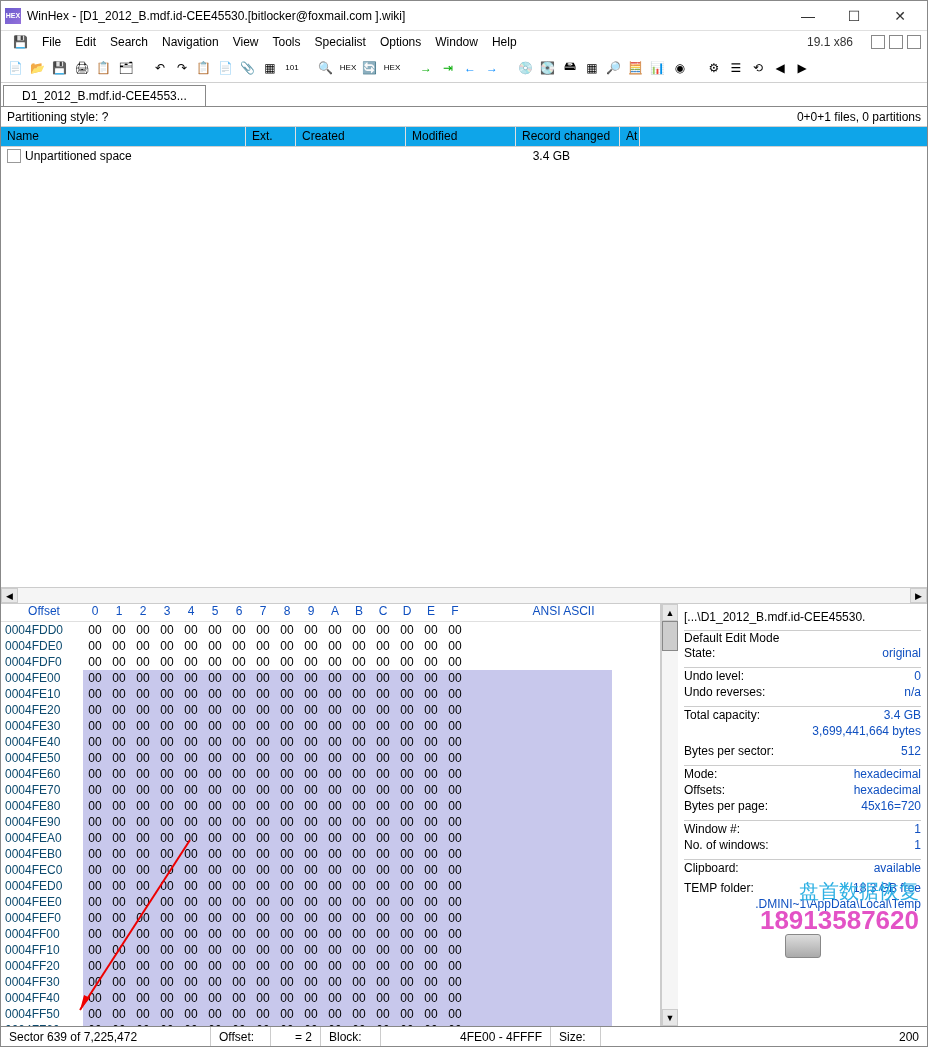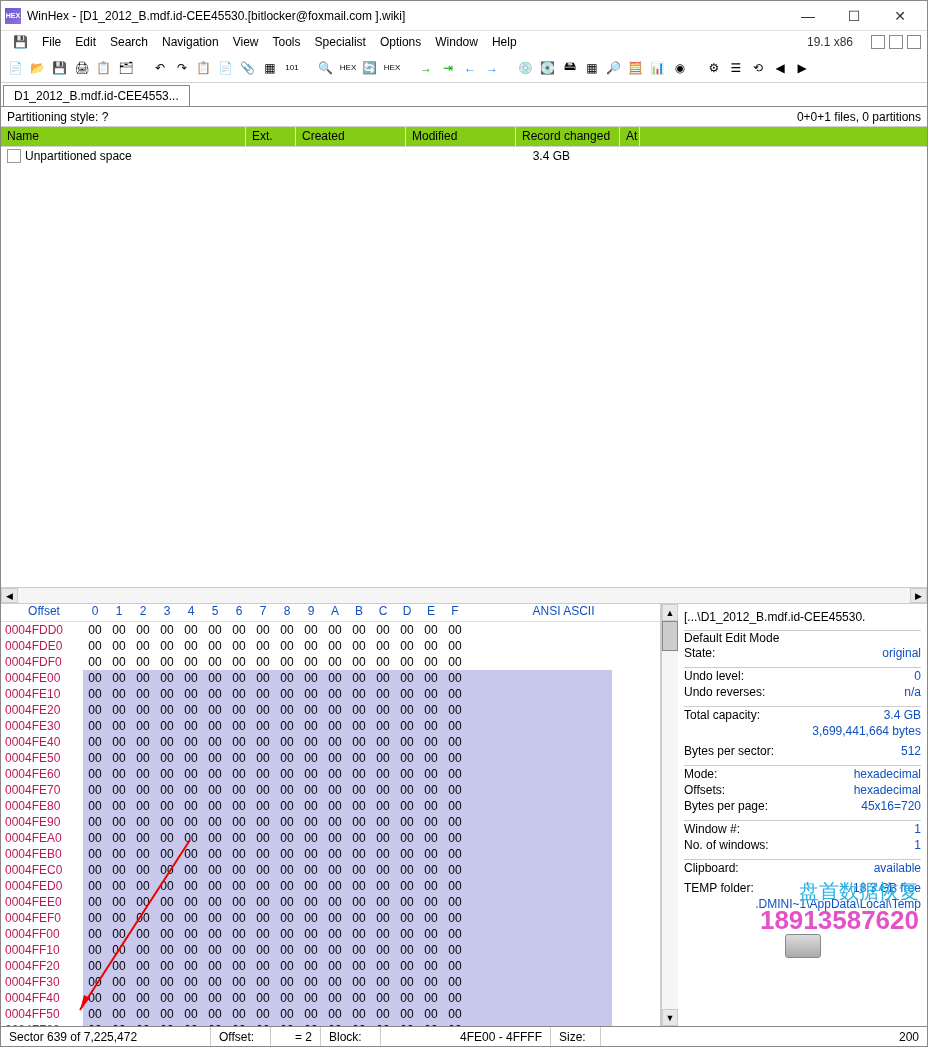--- a/index.html
+++ b/index.html
@@ -9,40 +9,40 @@
 .titlebar .title{flex:1;color:#000}
 .winbtn{width:46px;height:30px;display:flex;align-items:center;justify-content:center;font-size:14px;color:#333}
 .menubar{height:22px;display:flex;align-items:center;padding:0 6px;gap:2px;background:#fff}
 .menubar span{padding:2px 6px}
 .ver{margin-left:auto;margin-right:8px;color:#333}
 .sm{width:14px;height:14px;border:1px solid #888;margin-left:2px;display:inline-block}
 .toolbar{height:30px;display:flex;align-items:center;padding:0 6px;gap:4px;background:#fff;border-bottom:1px solid #d0d0d0}
 .tb{width:18px;height:18px;display:inline-flex;align-items:center;justify-content:center;font-size:12px}
 .sep{width:8px}
 .tab-row{height:24px;display:flex;align-items:flex-end;border-bottom:1px solid #888}
-.tab{padding:3px 10px;border:1px solid #888;border-bottom:none;background:#fff;font-size:12px;margin-left:2px}
+.tab{padding:3px 18px;border:1px solid #888;border-bottom:none;background:#fff;font-size:12px;margin-left:2px}
 .info-row{height:20px;display:flex;align-items:center;padding:0 6px;background:#fff;border-bottom:1px solid #d0d0d0}
 .info-row .right{margin-left:auto}
-.list-head{height:20px;display:flex;background:#84cc16;border-bottom:1px solid #d0d0d0}
+.list-head{height:20px;display:flex;background:#0ea5e9;border-bottom:1px solid #d0d0d0}
 .list-head div{padding:2px 6px;border-right:1px solid #e0e0e0}
 .list-row{height:18px;display:flex;padding:0 6px;align-items:center}
 .list-row .fi{width:14px;height:14px;background:#fff;border:1px solid #999;margin-right:4px}
 .list-gap{flex:1;background:#fff;min-height:40px}
 .hscroll{height:17px;background:#f0f0f0;display:flex;border-top:1px solid #ccc;border-bottom:1px solid #ccc}
 .hscroll .ar{width:17px;background:#e8e8e8;border:1px solid #ccc;display:flex;align-items:center;justify-content:center;font-size:9px}
 .hscroll .tr{flex:1;background:#f5f5f5}
 .main{flex:1;display:flex;overflow:hidden}
 .left{display:flex;flex-direction:column;overflow:hidden;border-right:1px solid #ccc}
 .hex-head{height:18px;display:flex;font-family:Consolas,monospace;font-size:13px;color:#1050C0;padding-left:4px;border-bottom:1px solid #e0e0e0}
 .hex-head .of{width:78px;text-align:center}
 .hex-head .hc{width:24px;text-align:center}
 .hex-head .as{flex:1;text-align:center;padding:0 20px}
 .hex-body{flex:1;overflow:hidden;font-family:Consolas,monospace;font-size:13px;line-height:16px}
 .hr{display:flex;height:16px;padding-left:4px}
-.hr .of{width:78px;color:#be185d}
+.hr .of{width:78px;color:#0c4a6e}
 .hr .hc{width:24px;text-align:center;color:#000}
 .hr .as{width:145px;padding-left:12px;color:#000;white-space:pre;font-family:Consolas,monospace}
 .hr.sel .hc{background:#C8C8EC}
 .hr.sel .as{background:#C8C8EC}
 .vscroll{width:17px;background:#f0f0f0;display:flex;flex-direction:column;border-left:1px solid #ccc}
 .vscroll .ar{height:17px;background:#e8e8e8;border:1px solid #ccc;display:flex;align-items:center;justify-content:center;font-size:9px}
 .vscroll .tr{flex:1;background:#f5f5f5;position:relative}
 .vscroll .th{position:absolute;top:0;left:0;right:0;height:30px;background:#cdcdcd;border:1px solid #888}
 .side{flex:1;background:#fff;padding:6px;display:flex;flex-direction:column;gap:2px;color:#000;position:relative}
 .side .grp{border-top:1px solid #ccc;margin-top:4px;}

